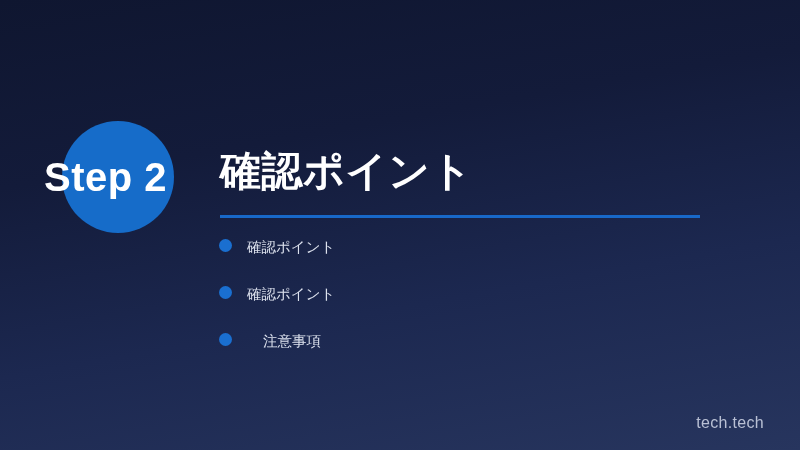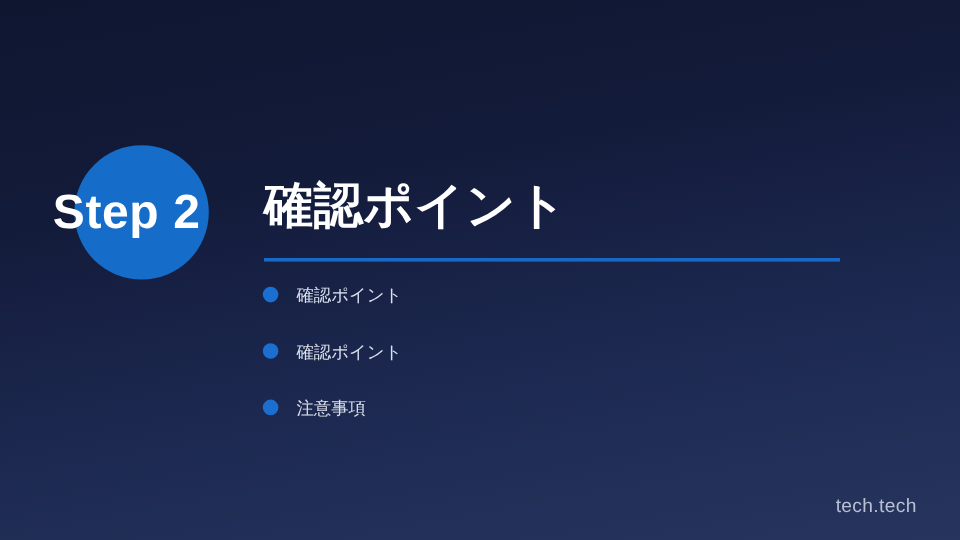--- a/index.html
+++ b/index.html
@@ -78,20 +78,21 @@
     padding: 0;
   }
   .bullet-item {
     display: flex;
     align-items: flex-start;
     height: 17px;
     margin-bottom: 30px;
   }
   .bullet-item:last-child {
     margin-bottom: 0;
+    gap: 16px;
   }
   .bullet-dot {
     width: 13px;
     height: 13px;
     border-radius: 50%;
     background: #1a6fd0;
     flex: 0 0 auto;
   }
   .bullet-text {
     margin-left: 15px;

